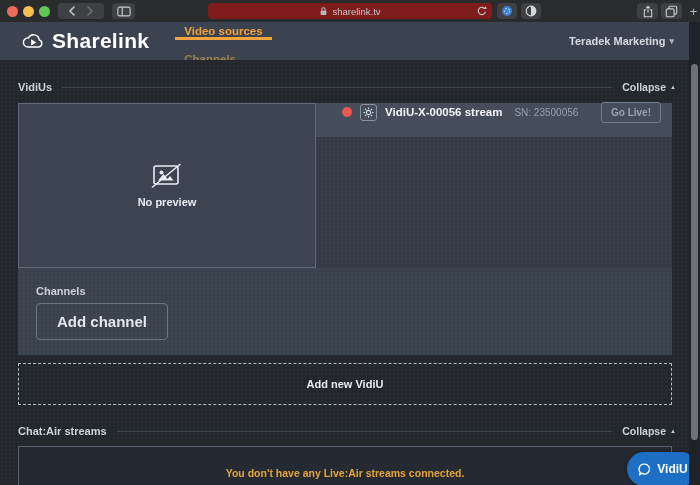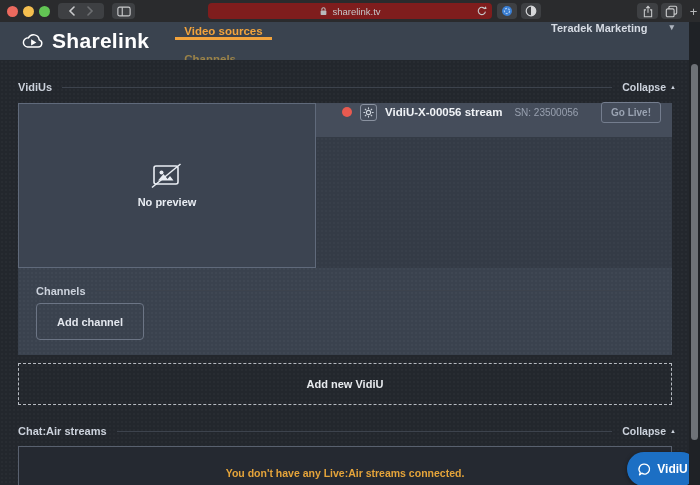--- a/index.html
+++ b/index.html
@@ -27,21 +27,21 @@
   
   .site-header { position:absolute; top:22px; left:0; width:700px; height:38px; background:#3a434f;
                  display:flex; align-items:stretch; padding:0 26px 0 20px; }
   .logo { display:flex; align-items:center; gap:5px; color:#fff; font-size:21px; font-weight:bold;
           letter-spacing:.3px; }
   .tabs { display:flex; margin-left:26px; gap:10px;flex-direction:column; }
   .tab { display:flex; align-items:center; padding:3px 9px 0 9px; font-size:11.5px; font-weight:bold;
          border-bottom:3px solid transparent; cursor:pointer; }
   .tab.active   { color:#f2a33c; border-bottom-color:#f2a33c; }
   .tab.inactive { color:#9b8348; }
-  .account { margin-left:auto; display:flex; gap:22px; color:#d6dbe3;
+  .account { margin-left:auto; display:flex; align-items:center; gap:4px; color:#d6dbe3;
              font-size:11px; font-weight:bold; }
   .account .caret { font-size:9px; color:#aeb5bf; }
 
   
   .page { position:absolute; top:60px; left:0; width:700px; height:425px; background:#23272d;
           background-image:radial-gradient(rgba(255,255,255,.022) 1px, transparent 1.1px);
           background-size:4px 4px; overflow:hidden; }
   .section-row { position:absolute; left:18px; right:24px; height:14px; display:flex;
                  align-items:center; color:#ccd2dc; }
   .section-title { font-size:11px; font-weight:bold; white-space:nowrap; }
@@ -65,23 +65,23 @@
               align-items:center; justify-content:center; flex:none; cursor:pointer; }
   .stream-name { color:#f0f3f7; font-size:11.5px; font-weight:bold; white-space:nowrap; }
   .stream-sn { color:#98a0af; font-size:10px; margin-left:4px; white-space:nowrap; }
   .golive-btn { margin-left:auto; border:1px solid #747d8e; border-radius:3px; color:#9aa3b2;
                 font-size:10px; font-weight:bold; padding:4px 9px; background:transparent; cursor:pointer; }
   .stream-body { position:absolute; left:298px; top:34px; width:356px; height:131px; background:#343b46;
                  background-image:radial-gradient(rgba(255,255,255,.02) 1px, transparent 1.1px);
                  background-size:4px 4px; }
   .channels-row { position:absolute; left:18px; right:18px; top:181px; height:13px; display:flex;
                   align-items:center; color:#ccd2dc; }
-  .add-channel-btn { position:absolute; left:18px; top:200px; width:108px; height:37px;
+  .add-channel-btn { position:absolute; left:18px; top:200px; width:132px; height:37px;
                      border:1px solid #6c7585; border-radius:4px; background:transparent;
-                     color:#e3e7ee; font-size:11px; font-weight:bold; font-family:inherit; cursor:pointer; }
+                     color:#e3e7ee; font-size:15px; font-weight:bold; font-family:inherit; cursor:pointer; }
 
   .add-vidiu-btn { position:absolute; left:18px; top:303px; width:654px; height:42px;
                    border:1px dashed #b6bac1; background:transparent; color:#e8ebef;
                    font-size:11px; font-weight:bold; font-family:inherit; cursor:pointer; }
 
   .liveair-panel { position:absolute; left:18px; top:386px; width:654px; height:110px;
                    background:#252931; border:1px solid #59616f; }
   .liveair-empty { margin-top:20px; text-align:center; color:#e5a43a; font-size:10.5px; font-weight:bold; }
 
   .chat-btn { position:absolute; left:627px; top:392px; width:71px; height:34px; background:#1c6fc4;

